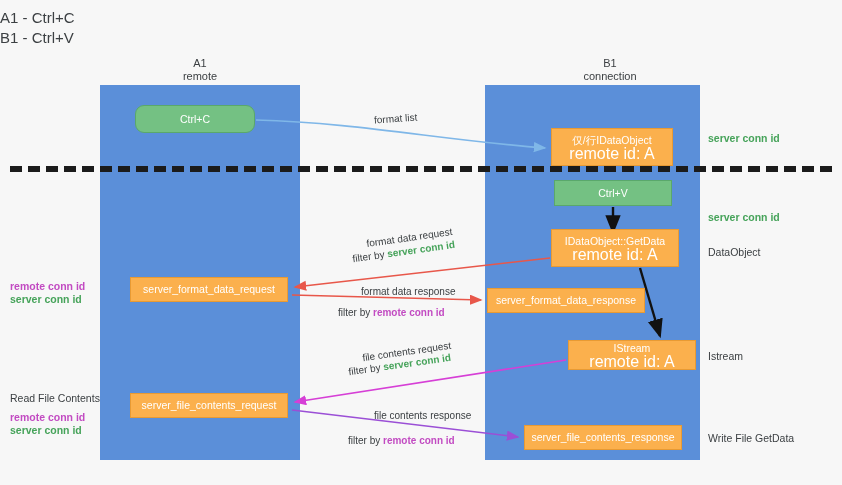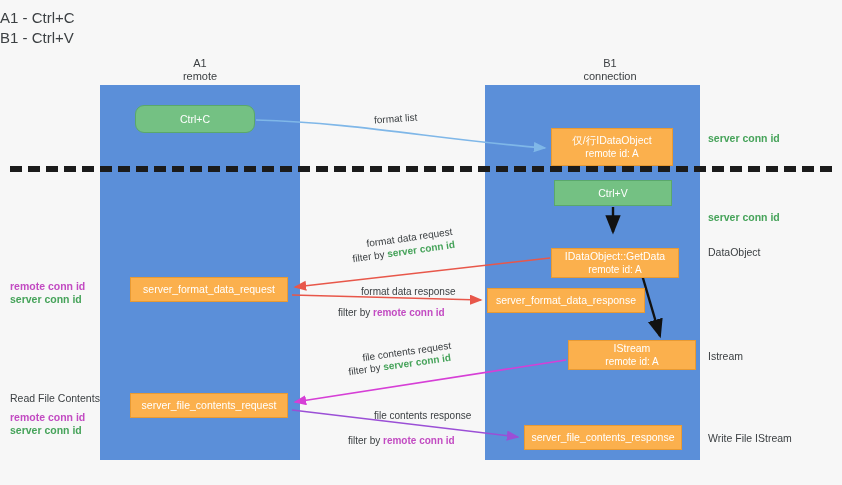--- a/index.html
+++ b/index.html
@@ -36,26 +36,26 @@
   
   .box{
     box-sizing:border-box;
     display:flex;flex-direction:column;
     align-items:center;justify-content:center;
     color:#ffffff;font-size:10.5px;line-height:13px;
     text-align:center;white-space:nowrap;
   }
   .box.green{background:#74c183;border:1px solid #5aa86b;}
   .box.orange{background:#fbb04d;border:1px solid #e89a33;}
-  .box .l2{font-size:10px;}
+  .box .l2{font-size:16px;}
 
   #box-ctrlc{left:135px;top:105px;width:120px;height:28px;border-radius:9px;}
   #box-dataobj{left:551px;top:128px;width:122px;height:38px;}
   #box-ctrlv{left:554px;top:180px;width:118px;height:26px;}
-  #box-getdata{left:551px;top:248px;width:128px;height:30px;}
+  #box-getdata{left:551px;top:229px;width:128px;height:38px;}
   #box-istream{left:568px;top:340px;width:128px;height:30px;}
   #box-fmt-req{left:130px;top:277px;width:158px;height:25px;}
   #box-fmt-res{left:487px;top:288px;width:158px;height:25px;}
   #box-file-req{left:130px;top:393px;width:158px;height:25px;}
   #box-file-res{left:524px;top:425px;width:158px;height:25px;}
 
   
   #dashline{
     left:10px;top:166px;width:822px;height:0;
     border-top:6px dashed #1b1b1b;
@@ -212,21 +212,21 @@
 
   <div class="abs cap" id="cap-fcres">file contents response</div>
   <div class="abs cap" id="cap-fcres2">
     <span>filter by </span><span class="magenta-txt">remote conn id</span>
   </div>
 
   <div class="abs right-note green-txt" id="note-srv1">server conn id</div>
   <div class="abs right-note green-txt" id="note-srv2">server conn id</div>
   <div class="abs right-note plain-note" id="note-dataobject">DataObject</div>
   <div class="abs right-note plain-note" id="note-istream">Istream</div>
-  <div class="abs right-note plain-note" id="note-write">Write File IStream</div>
+  <div class="abs right-note plain-note" id="note-write">Write File GetData</div>
 
   <div class="abs left-note" id="note-left-ids1">
     <div class="magenta-txt">remote conn id</div>
     <div class="green-txt">server conn id</div>
   </div>
 
   <div class="abs left-note" id="note-left-read">Read File Contents</div>
 
   <div class="abs left-note" id="note-left-ids2">
     <div class="magenta-txt">remote conn id</div>

